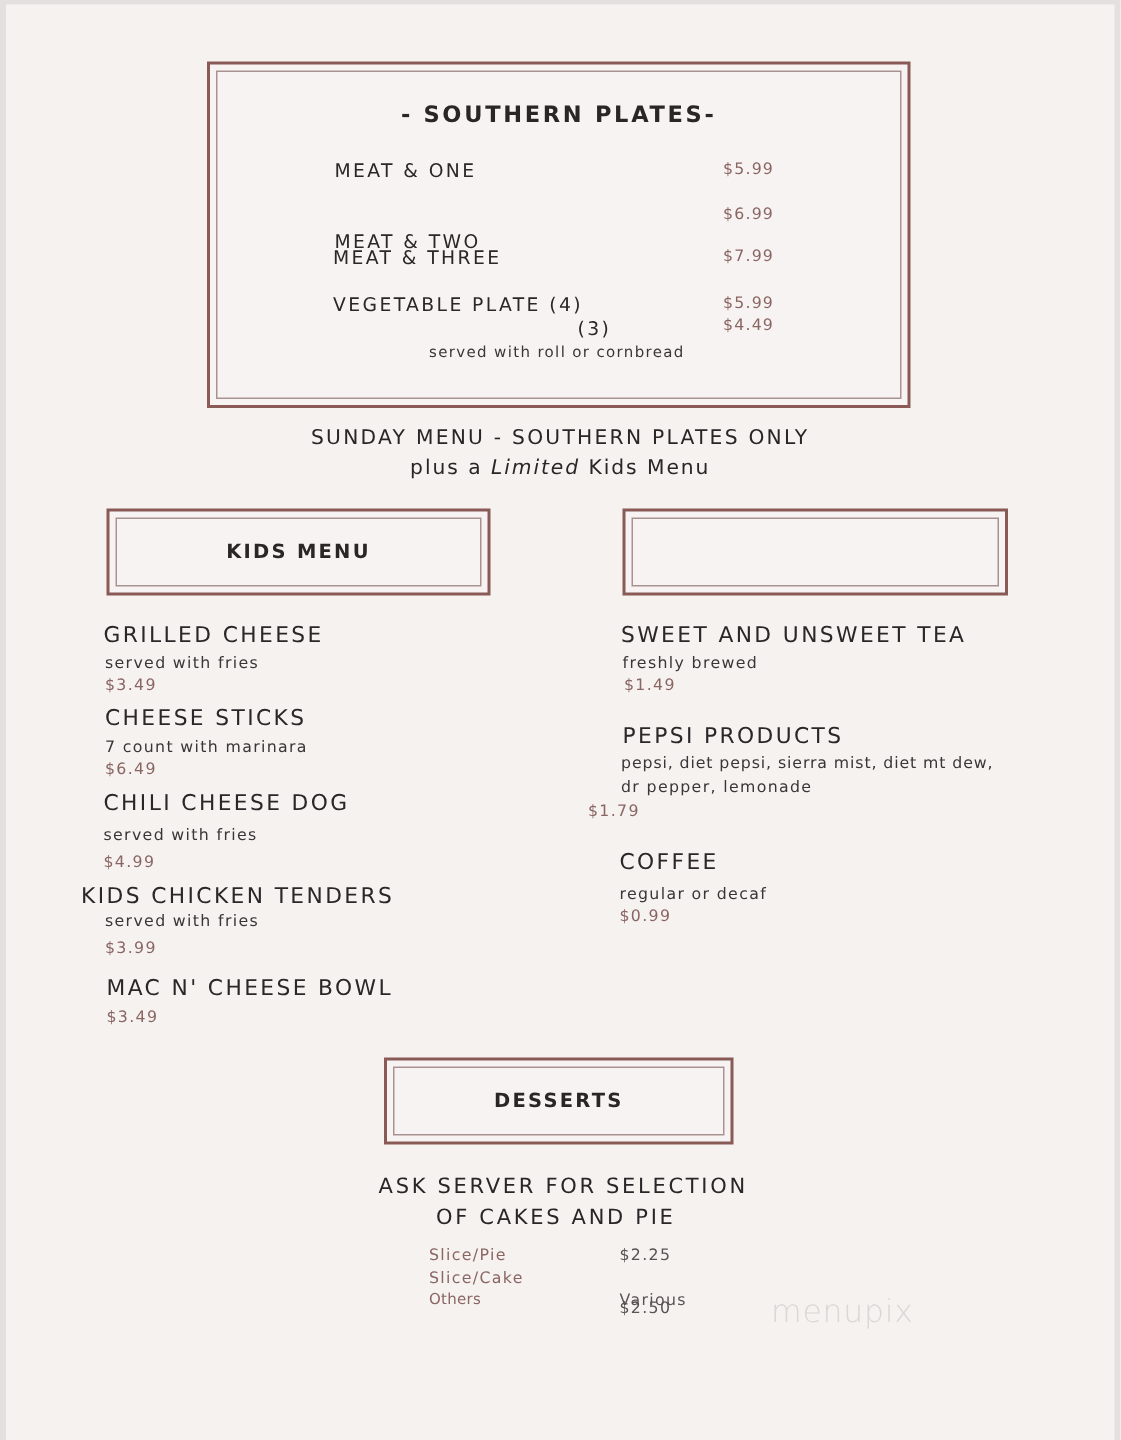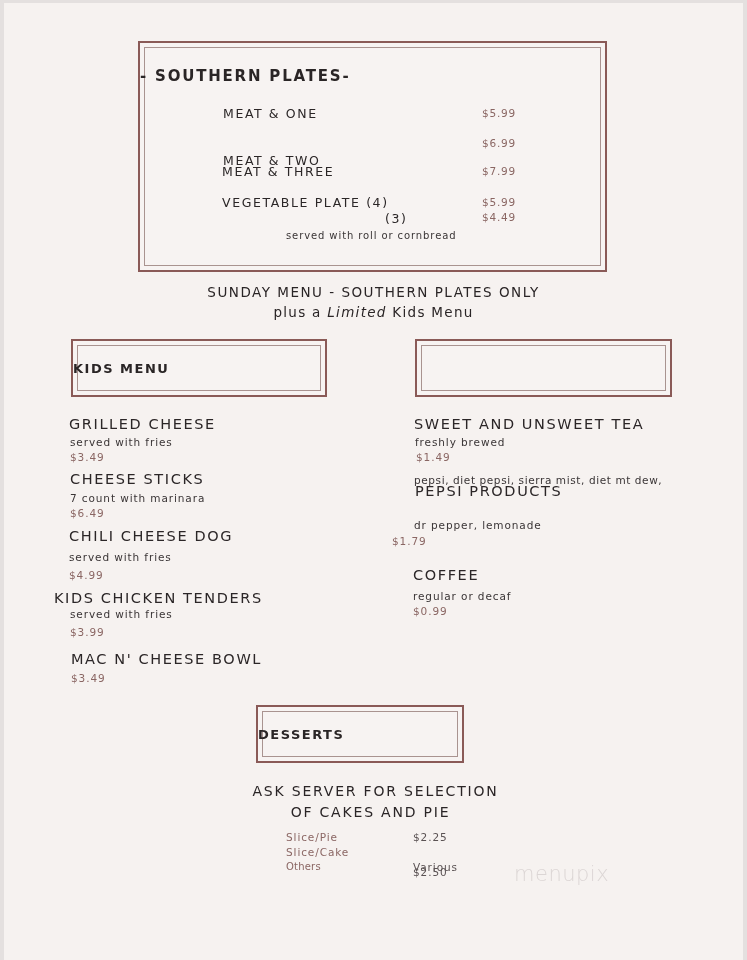--- a/index.html
+++ b/index.html
@@ -22,20 +22,21 @@
       border: 2px solid #8a5a57;
       background: #f7f3f2;
     }
     .frame .inner {
       position: absolute;
       left: 4px; top: 4px; right: 4px; bottom: 4px;
       border: 1px solid #a99390;
     }
     .frame-title {
       position: absolute; left: 0; right: 0;
+      text-align: center;
       font-weight: bold;
       font-size: 13px;
       letter-spacing: 1.5px;
       color: #2a2526;
     }
     .abs { position: absolute; white-space: nowrap; }
     .item-name { font-size: 14.5px; letter-spacing: 1.6px; color: #2b2627; }
     .item-desc { font-size: 10.5px; letter-spacing: 0.9px; color: #3a3536; }
     .item-price { font-size: 10.5px; letter-spacing: 0.9px; color: #8a6663; }
     .sp-name { font-size: 12.5px; letter-spacing: 1.6px; color: #2b2627; }
@@ -105,29 +106,29 @@
 <div class="abs item-price" style="left:70px; top:626px;">$3.99</div>
 
 <div class="abs item-name" style="left:71px; top:651px;">MAC N' CHEESE BOWL</div>
 <div class="abs item-price" style="left:71px; top:672px;">$3.49</div>
 
 <div class="abs item-name" style="left:414px; top:416px;">SWEET AND UNSWEET TEA</div>
 <div class="abs item-desc" style="left:415px; top:436px;">freshly brewed</div>
 <div class="abs item-price" style="left:416px; top:451px;">$1.49</div>
 
 <div class="abs item-name" style="left:415px; top:483px;">PEPSI PRODUCTS</div>
-<div class="abs item-desc" style="left:414px; top:474px; letter-spacing:0.6px;">pepsi, diet pepsi, sierra mist, diet mt dew,</div>
+<div class="abs item-desc" style="left:414px; top:503px; letter-spacing:0.6px;">pepsi, diet pepsi, sierra mist, diet mt dew,</div>
 <div class="abs item-desc" style="left:414px; top:519px;">dr pepper, lemonade</div>
 <div class="abs item-price" style="left:392px; top:535px;">$1.79</div>
 
 <div class="abs item-name" style="left:413px; top:567px;">COFFEE</div>
 <div class="abs item-desc" style="left:413px; top:590px;">regular or decaf</div>
 <div class="abs item-price" style="left:413px; top:605px;">$0.99</div>
 
-<div class="frame" style="left:256px; top:705px; width:208px; height:58px;">
+<div class="frame" style="left:256px; top:705px; width:233px; height:58px;">
   <div class="inner"></div>
   <div class="frame-title" style="top:20px;">DESSERTS</div>
 </div>
 
 <div class="center-line" style="top:783px; font-size:14px; letter-spacing:1.8px; left:2px;">ASK SERVER FOR SELECTION</div>
 <div class="center-line" style="top:804px; font-size:14px; letter-spacing:1.8px; left:-3px;">OF CAKES AND PIE</div>
 
 <div class="abs item-price" style="left:286px; top:831px; font-size:10.5px;">Slice/Pie</div>
 <div class="abs item-desc" style="left:413px; top:831px; color:#5a5253;">$2.25</div>
 

